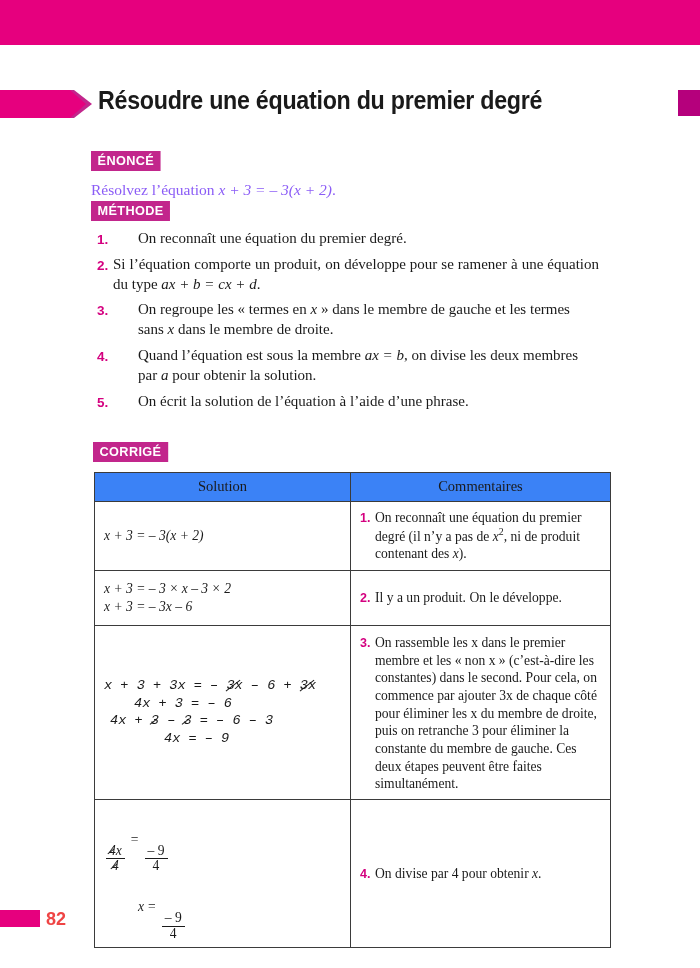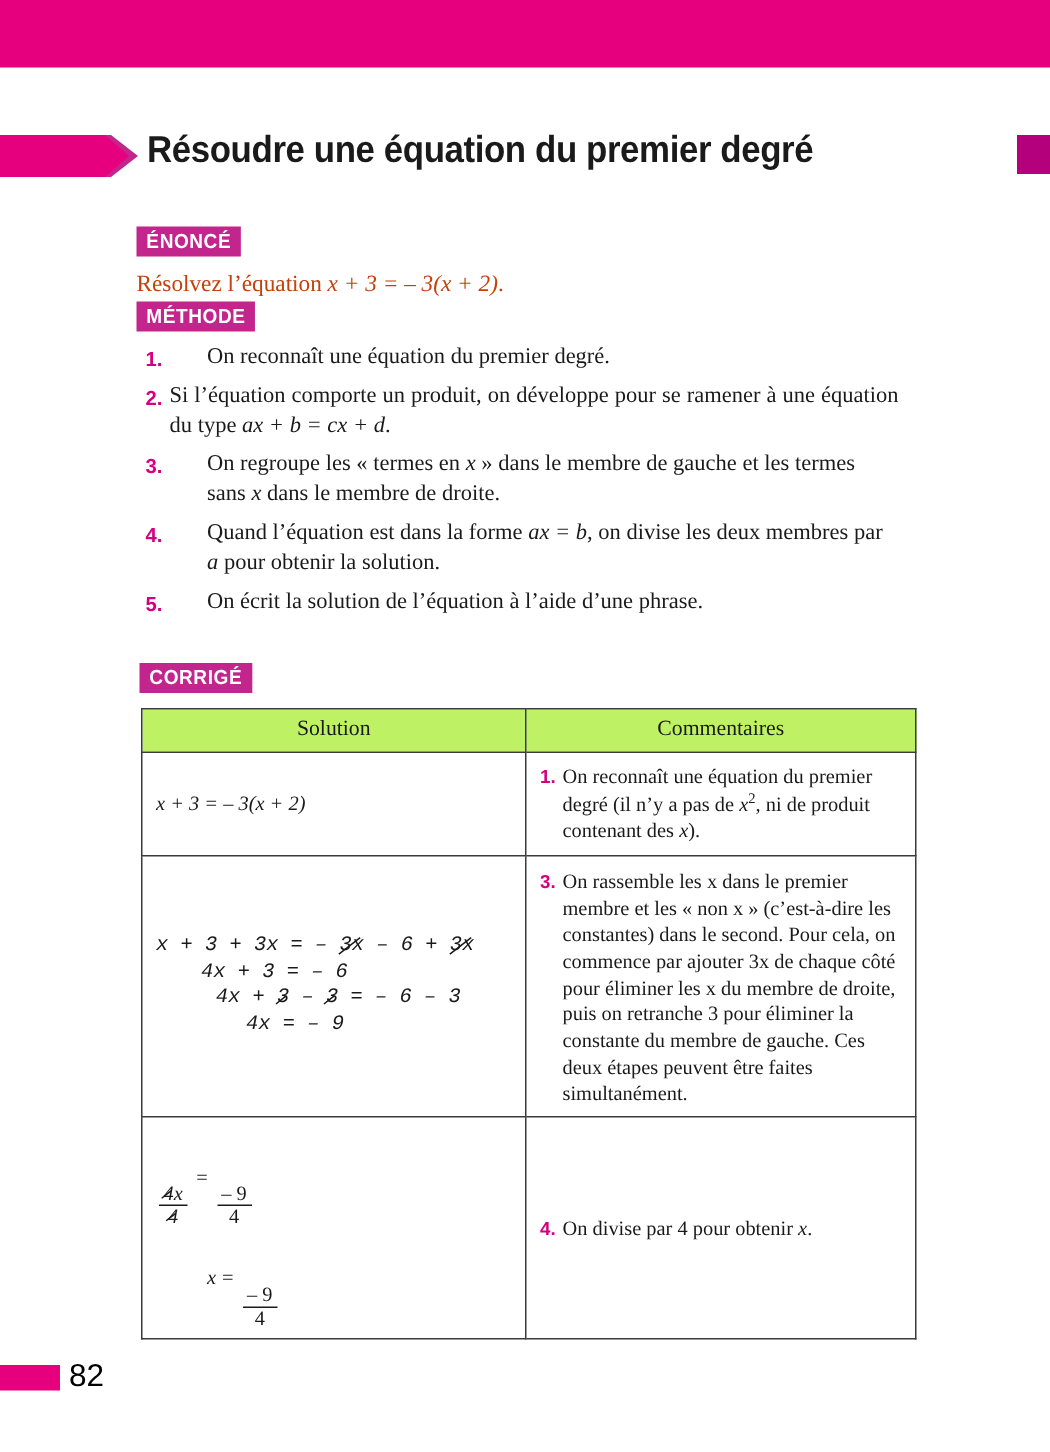--- a/index.html
+++ b/index.html
@@ -80,21 +80,21 @@
   
   .enonce-block {
     position: absolute;
     left: 91px;
     top: 151px;
     width: 530px;
   }
   .enonce-text {
     margin-top: 9px;
     font-size: 15.5px;
-    color: #c2410c;
+    color: #8b5cf6;
     line-height: 1.35;
   }
 
   
   .methode-badge-wrap {
     position: absolute;
     left: 91px;
     top: 201px;
   }
   .methode-box {
@@ -149,21 +149,21 @@
   }
   .tbl td, .tbl th {
     border: 1.3px solid #3b3b3b;
     padding: 6px 9px;
     vertical-align: middle;
     font-size: 13.6px;
     color: #1a1a1a;
     line-height: 1.3;
   }
   .tbl th {
-    background: #bef264;
+    background: #3b82f6;
     text-align: center;
     font-weight: normal;
     font-size: 14.5px;
     padding: 4px 0 5px 0;
   }
   .col-sol  { width: 256px; }
   .col-com  { width: 260px; }
 
   .cmt { display: flex; }
   .cmt-num {
@@ -174,21 +174,21 @@
     min-width: 15px;
     padding-top: 1px;
   }
   .cmt-body { flex: 1; }
 
   
   .mi { font-style: italic; }
   .sup { font-size: 0.72em; vertical-align: super; }
   .eqline { white-space: nowrap; }
   .eq-pad1 { padding-left: 34px; }
-  .eq-pad2 { padding-left: 6px; text-align: center; }
+  .eq-pad2 { padding-left: 6px; }
   .eq-pad3 { padding-left: 60px; }
   .eq-pad4 { padding-left: 30px; }
 
   .strike {
     position: relative;
     display: inline-block;
   }
   .strike::after {
     content: "";
     position: absolute;
@@ -229,23 +229,23 @@
     bottom: 41px;
     width: 40px;
     height: 17px;
     background: #e6007e;
   }
   .page-num {
     position: absolute;
     left: 46px;
     bottom: 38px;
     font-family: "Liberation Sans", sans-serif;
-    font-weight: normal;
-    font-size: 21px;
-    color: #000000;
+    font-weight: bold;
+    font-size: 18px;
+    color: #ef4444;
   }
 </style>
 </head>
 <body>
 
 <div class="top-band"></div>
 
 <div class="right-tab"></div>
 
 <div class="title-row">
@@ -279,21 +279,21 @@
     <span class="m-body"><span>Si l’équation comporte un produit, on développe pour se ramener à une équation du type </span><span class="mi">ax + b = cx + d</span><span>.</span></span>
   </div>
 
   <div class="m-item">
     <span class="m-num">3.</span>
     <span class="m-body nojust"><span>On regroupe les « termes en </span><span class="mi">x</span><span> » dans le membre de gauche et les termes sans </span><span class="mi">x</span><span> dans le membre de droite.</span></span>
   </div>
 
   <div class="m-item">
     <span class="m-num">4.</span>
-    <span class="m-body nojust"><span>Quand l’équation est dans la forme </span><span class="mi">ax = b</span><span>, on divise les deux membres par </span><span class="mi">a</span><span> pour obtenir la solution.</span></span>
+    <span class="m-body nojust"><span>Quand l’équation est sous la membre </span><span class="mi">ax = b</span><span>, on divise les deux membres par </span><span class="mi">a</span><span> pour obtenir la solution.</span></span>
   </div>
 
   <div class="m-item">
     <span class="m-num">5.</span>
     <span class="m-body nojust">On écrit la solution de l’équation à l’aide d’une phrase.</span>
   </div>
 </div>
 
 <div class="corrige-badge-wrap">
   <span class="badge">CORRIGÉ</span>
@@ -317,20 +317,32 @@
         <div class="eqline mi">x + 3 = – 3(x + 2)</div>
       </td>
       <td>
         <div class="cmt">
           <span class="cmt-num">1.</span>
           <span class="cmt-body"><span>On reconnaît une équation du premier degré (il n’y a pas de </span><span class="mi">x</span><span class="sup">2</span><span>, ni de produit contenant des </span><span class="mi">x</span><span>).</span></span>
         </div>
       </td>
     </tr>
 
+    <tr>
+      <td style="height:42px;">
+        <div class="eqline mi">x + 3 = – 3 × x – 3 × 2</div>
+        <div class="eqline mi">x + 3 = – 3x – 6</div>
+      </td>
+      <td>
+        <div class="cmt">
+          <span class="cmt-num">2.</span>
+          <span class="cmt-body">Il y a un produit. On le développe.</span>
+        </div>
+      </td>
+    </tr>
 
     <tr>
       <td style="height:160px;font-family:Liberation Mono, monospace;">
         <div class="eqline mi">x + 3 + 3x = – <span class="strike">3x</span> – 6 + <span class="strike">3x</span></div>
         <div class="eqline mi eq-pad4">4x + 3 = – 6</div>
         <div class="eqline mi eq-pad2">4x + <span class="strike">3</span> – <span class="strike">3</span> = – 6 – 3</div>
         <div class="eqline mi eq-pad3">4x = – 9</div>
       </td>
       <td style="vertical-align:top; padding-top:8px;">
         <div class="cmt">

